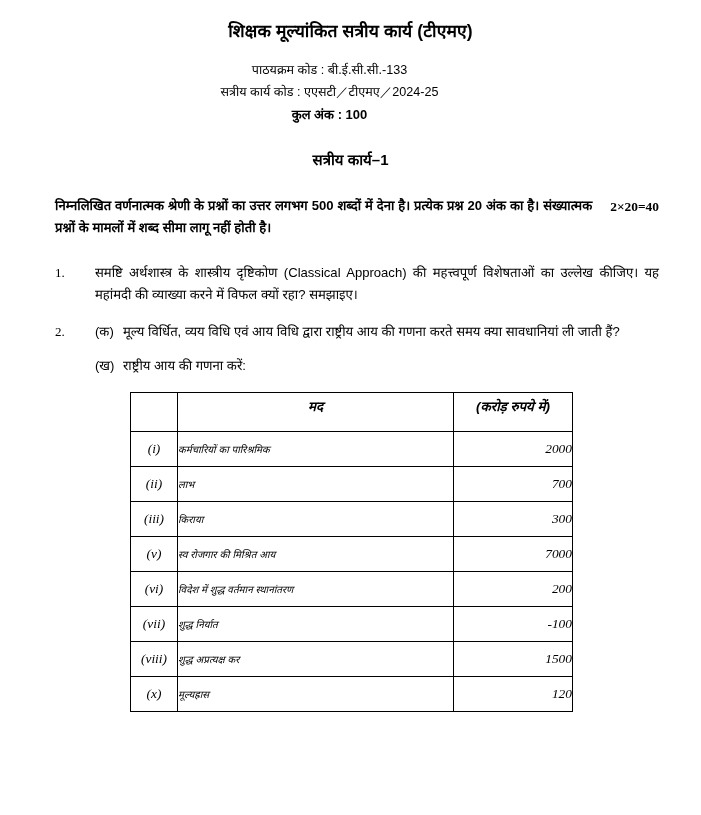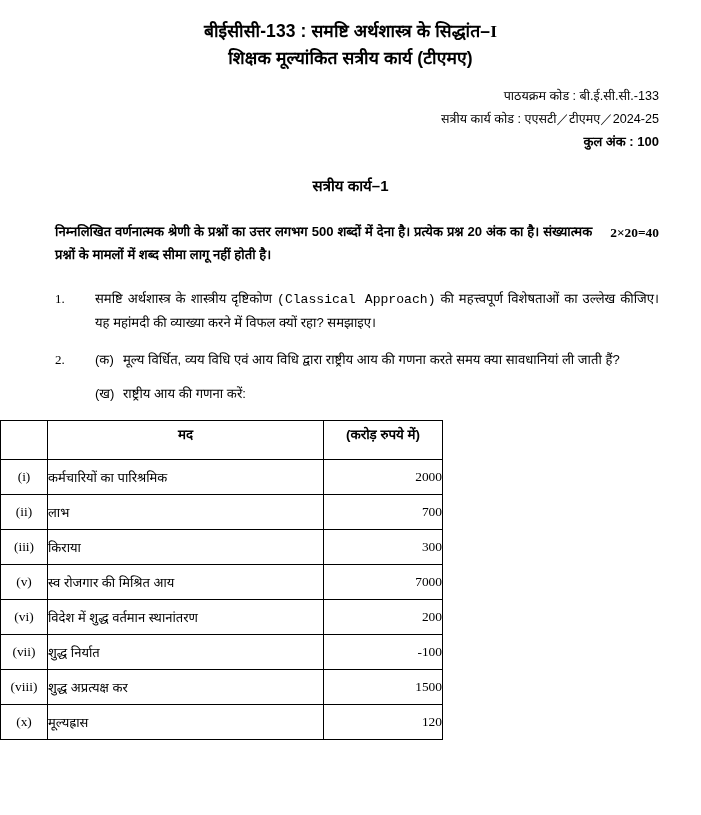--- a/index.html
+++ b/index.html
@@ -45,20 +45,21 @@
   .meta-block {
     margin-top: 14px;
     padding-right: 42px;
     text-align: right;
     font-size: 12.6px;
     line-height: 1.78;
   }
   .meta-block .meta-line {
     display: block;
     white-space: nowrap;
+    text-align: center;
   }
   .meta-block .meta-line.bold {
     font-weight: bold;
     font-size: 13px;
   }
 
   .section-title {
     text-align: center;
     font-weight: bold;
     font-size: 15px;
@@ -100,21 +101,21 @@
     line-height: 1.75;
     font-family: "Liberation Serif", "DejaVu Serif", serif;
   }
   .q-body {
     flex: 1 1 auto;
     font-size: 13.1px;
     line-height: 1.75;
     text-align: justify;
   }
   .q-body .latin {
-    font-family: Liberation Mono, monospace;
+    font-family: Liberation Sans, sans-serif;
   }
   .subq {
     display: flex;
     align-items: flex-start;
   }
   .subq + .subq {
     margin-top: 11px;
   }
   .subq-label {
     flex: 0 0 28px;
@@ -123,20 +124,22 @@
   }
   .subq-text {
     flex: 1 1 auto;
     font-size: 13.1px;
     line-height: 1.75;
     text-align: justify;
   }
 
   
   .table-wrap {
+    padding-left: 130px;
+    font-style: italic;
   }
   table.income-table {
     border-collapse: collapse;
     width: 442px;
     table-layout: fixed;
   }
   table.income-table td,
   table.income-table th {
     border: 1px solid #000000;
     padding: 0;
@@ -158,35 +161,34 @@
     height: 34px;
   }
   td.rn {
     text-align: center;
     font-family: "Liberation Serif", "DejaVu Serif", serif;
     font-size: 13.4px;
   }
   td.item {
     text-align: left;
     padding-left: 9px;
-    font-size: 13px;
+    font-size: 10px;
   }
   td.val {
     text-align: right;
     font-family: "Liberation Serif", "DejaVu Serif", serif;
     font-size: 13.4px;
   }
 </style>
 </head>
 <body>
 
 <div class="page">
 
   <div class="doc-title">
-    <span class="line"><span>बीईसीसी-133 : समष्टि अर्थशास्त्र के सिद्धांत–</span><span class="roman-one">I</span></span>
     <span class="line">शिक्षक मूल्यांकित सत्रीय कार्य (टीएमए)</span>
   </div>
 
   <div class="meta-block">
     <span class="meta-line">पाठ‌यक्रम कोड : बी.ई.सी.सी.-133</span>
     <span class="meta-line">सत्रीय कार्य कोड : एएसटी／टीएमए／2024-25</span>
     <span class="meta-line bold">कुल अंक : 100</span>
   </div>
 
   <div class="section-title">सत्रीय कार्य–1</div>

